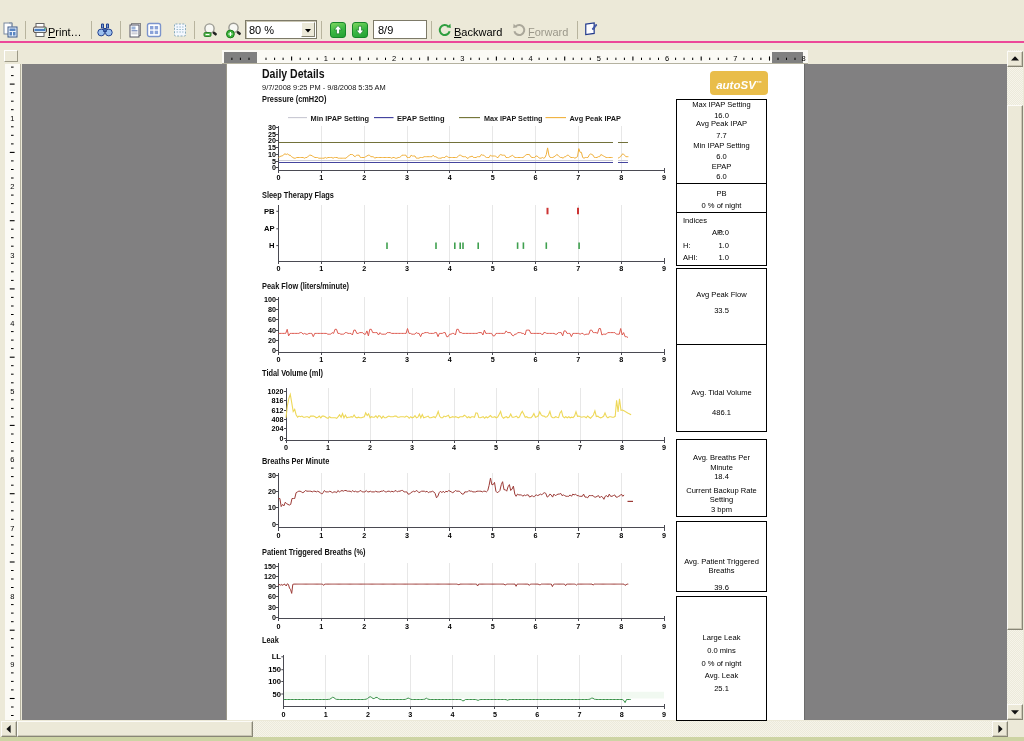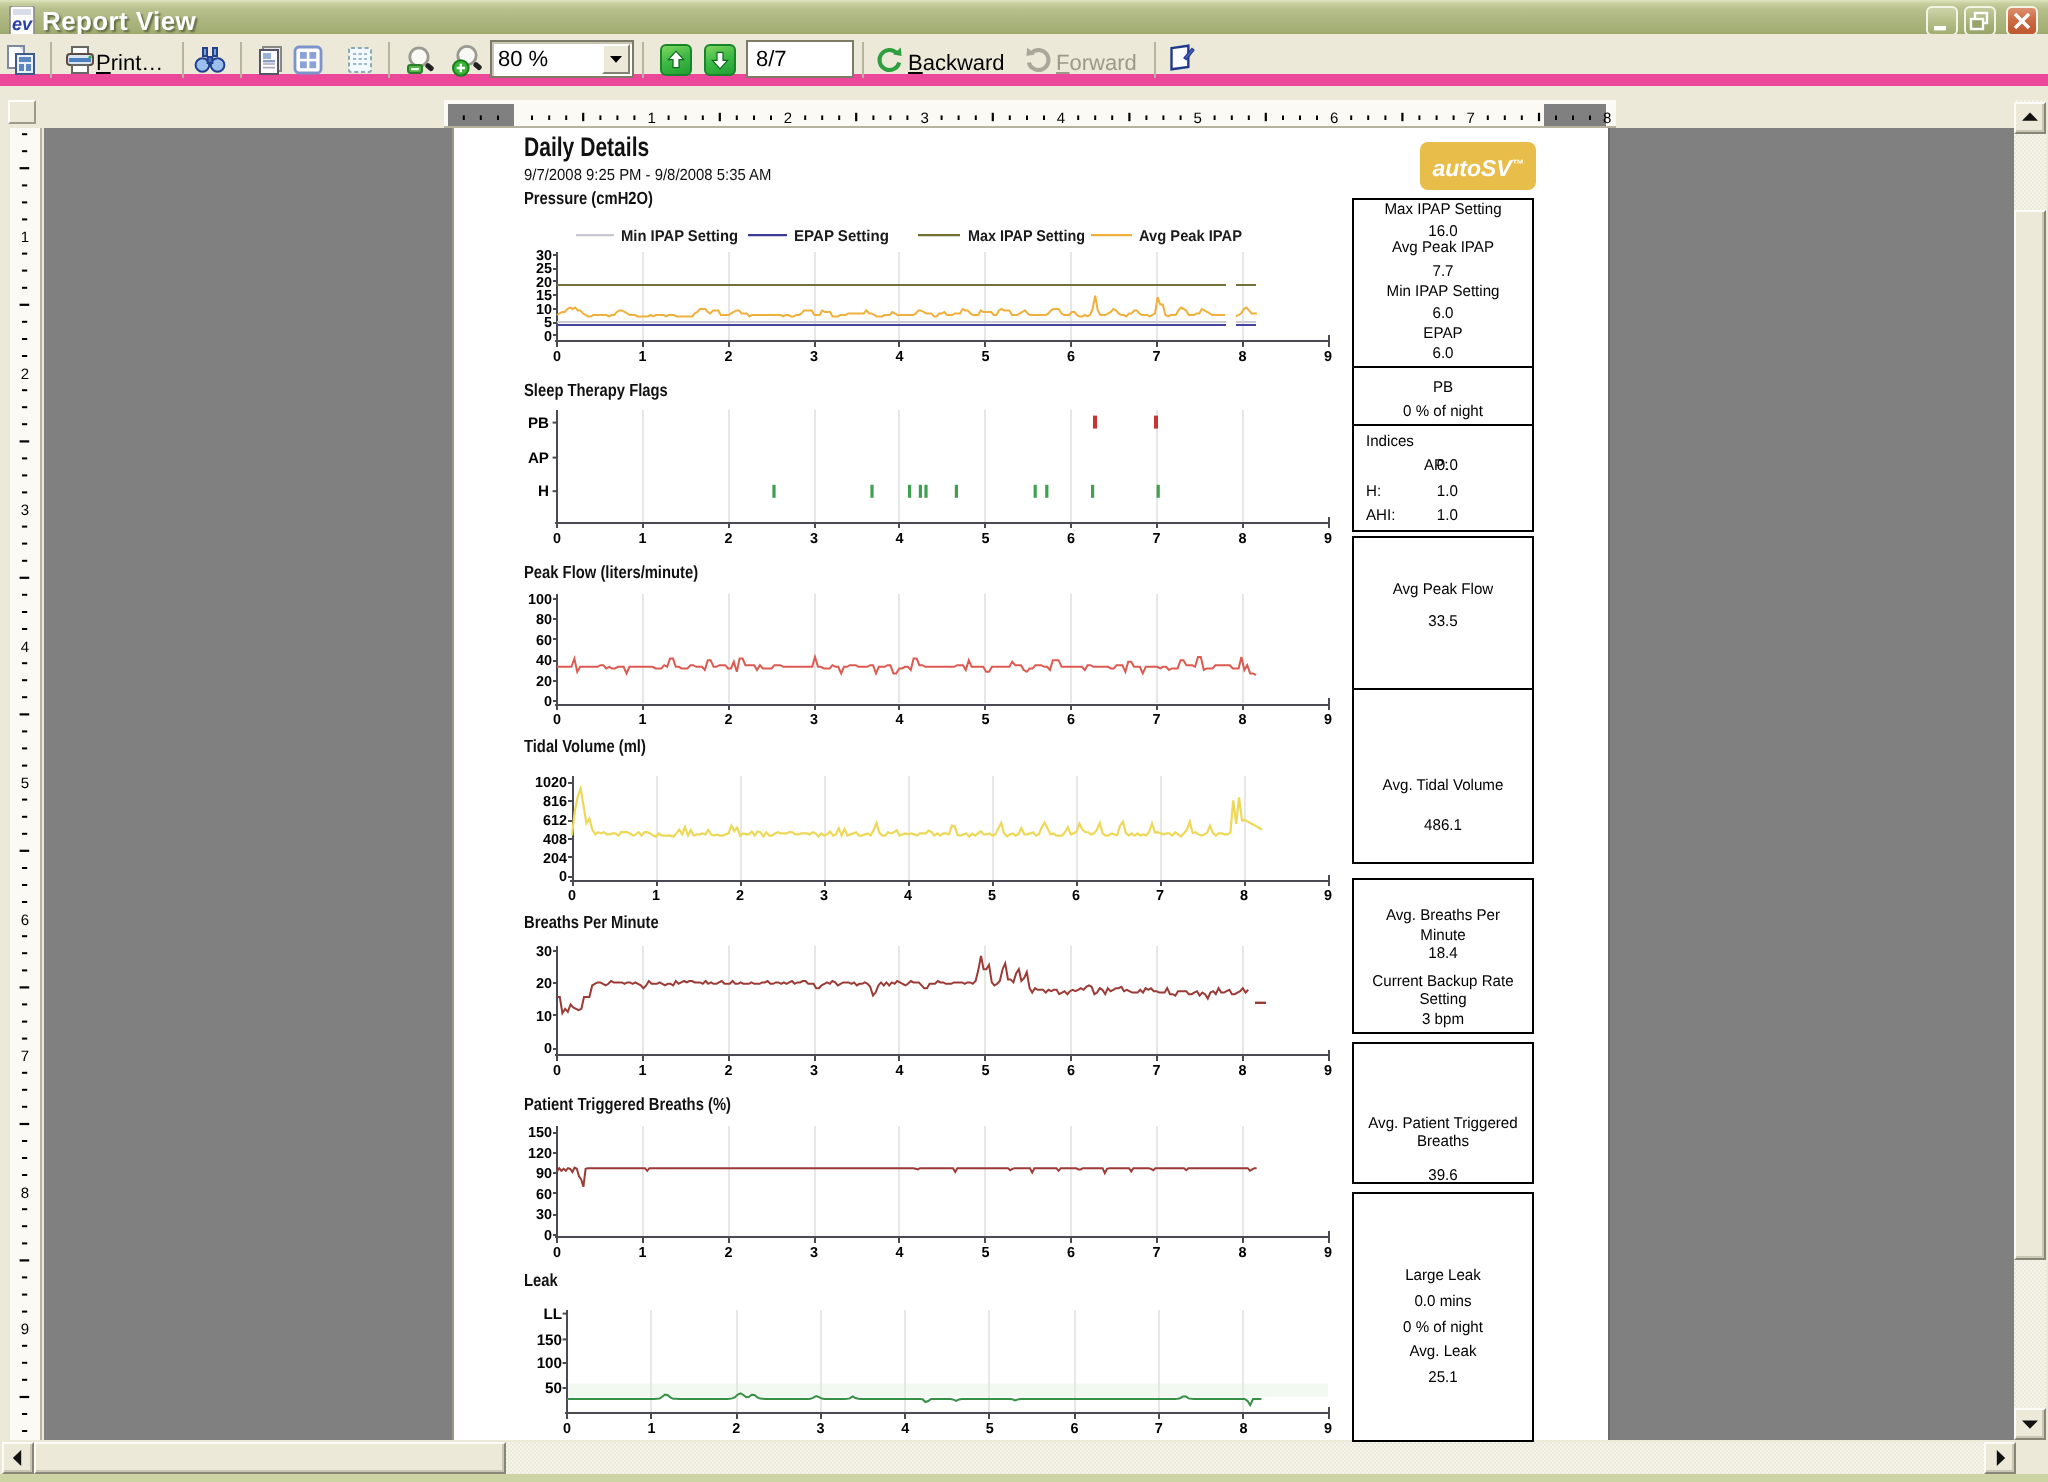--- a/index.html
+++ b/index.html
@@ -5,21 +5,21 @@
 .abs{position:absolute}
 #win{position:relative;width:1024px;height:741px;background:#ece9d8}
 
 #tb{position:absolute;left:0;top:0;width:1024px;height:22px;
 background:linear-gradient(to bottom,#dfe3bf 0%,#c8cf9f 8%,#b8c08d 20%,#adb680 45%,#a3ae74 70%,#97a368 88%,#8a975c 97%,#7f8d51 100%);}
 #tb .ttl{position:absolute;left:21px;top:3px;font-size:13px;font-weight:bold;color:#fff;
 text-shadow:1px 1px 1px rgba(90,100,60,.9);letter-spacing:.2px}
 .tbn{position:absolute;top:3px;width:16px;height:15px;border:1px solid #f3f5e4;border-radius:3px;
 font-size:10px;color:#fff;text-align:center;line-height:13px}
 
-#bar{position:absolute;left:0;top:17px;width:1024px;height:26px;background:#ece9d8;border-bottom:6px solid #ec4899}
+#bar{position:absolute;left:0;top:17px;width:1024px;height:26px;background:#ece9d8;border-bottom:2px solid #ec4899}
 .sep{position:absolute;top:4px;width:1px;height:18px;background:#b8b49e}
 .ticon{position:absolute;top:5px}
 .tbtxt{position:absolute;top:9px;font-size:11px;color:#000}
 .gray{color:#9b988a}
 
 #doc{position:absolute;left:0;top:48px;width:1024px;height:689px;background:#ece9d8}
 #gray{position:absolute;left:22px;top:16px;width:986px;height:656px;background:#818081}
 #page{position:absolute;left:226px;top:16px;width:579px;height:656px;background:#fff;border-left:1px solid #9a978a;border-right:1px solid #6c6c6c}
 #corner{position:absolute;left:4px;top:2px;width:14px;height:12px;background:#ece9d8;border-top:1px solid #fff;border-left:1px solid #fff;border-right:1px solid #9d9a87;border-bottom:1px solid #9d9a87}
 
@@ -33,38 +33,20 @@
 .hdr{position:absolute;font-size:8.8px;font-weight:bold;color:#111;transform:scaleX(.84);transform-origin:0 50%;white-space:nowrap}
 .small{position:absolute;font-size:8px;color:#111;transform:scaleX(.93);transform-origin:0 50%;white-space:nowrap}
 .bx{position:absolute;left:676px;width:91px;border:1px solid #000;background:#fff}
 .bt{position:absolute;width:91px;text-align:center;font-size:7.8px;color:#000;transform:scaleX(.97);white-space:nowrap}
 .bl{position:absolute;font-size:7.8px;color:#000;transform:scaleX(.97);transform-origin:0 50%;white-space:nowrap}
 #badge{position:absolute;left:710px;top:71px;width:58px;height:24px;background:#e9bd4a;border-radius:4px;
 color:#fff;font-weight:bold;font-style:italic;font-size:11.5px;text-align:center;line-height:24px}
 </style></head><body>
 <div id="win">
 
-<div id="tb">
- <svg class="abs" style="left:4px;top:3px" width="14" height="16">
-   <rect x="1" y="0" width="12" height="15" rx="1" fill="#fdfdfd" stroke="#8a8a8a" stroke-width="0.8"></rect>
-   <rect x="2.5" y="1.5" width="9" height="3" fill="#d9dce8"></rect>
-   <text x="2" y="12" font-size="9" font-weight="bold" fill="#2741a6" font-style="italic">ev</text>
- </svg>
- <div class="ttl">Report View</div>
- <div class="tbn" style="left:963px;background:linear-gradient(to bottom,#cdd3a9,#b2bc85 60%,#a0ac72)"><svg width="14" height="13">
-          <rect x="3" y="9" width="6" height="2.2" fill="#fff"></rect>
-        </svg></div>
- <div class="tbn" style="left:982px;background:linear-gradient(to bottom,#c3ca9c,#a7b279 60%,#96a369)"><svg width="14" height="13">
-          <rect x="4.5" y="2.5" width="6" height="5" fill="none" stroke="#fff" stroke-width="1.2"></rect>
-          <rect x="2.5" y="5.5" width="6" height="5" fill="#96a369" stroke="#fff" stroke-width="1.2"></rect>
-        </svg></div>
- <div class="tbn" style="left:1003px;background:linear-gradient(to bottom,#dd9070 0%,#cd6b44 45%,#c05a33 90%)"><svg width="14" height="13">
-          <path d="M3.5 3 L10.5 10 M10.5 3 L3.5 10" stroke="#fff" stroke-width="1.7"></path>
-        </svg></div>
-</div>
 
 <div id="bar">
       <div class="ticon" style="left:3px;top:5px"><svg width="16" height="16">
           <rect x="1" y="1" width="8" height="11" fill="#fefefe" stroke="#7a8aa0"></rect>
           <path d="M6 1 l3 0 0 3" fill="#cfd8e4" stroke="#7a8aa0"></path>
           <rect x="5" y="5" width="9" height="10" fill="#e8f0fa" stroke="#3c5a8c"></rect>
           <rect x="6.5" y="6.5" width="6" height="2.5" fill="#5b86c2"></rect>
           <rect x="6.5" y="10" width="2.5" height="3.5" fill="#5b86c2"></rect>
           <rect x="10" y="10" width="2.5" height="3.5" fill="#5b86c2"></rect>
         </svg></div>
@@ -123,21 +105,21 @@
           </svg></div>
       </div>
       <div class="sep" style="left:321px"></div>
       <div class="abs" style="left:330px;top:5px;width:16px;height:16px;border-radius:3px;background:linear-gradient(160deg,#7fd75f 0%,#3cb844 50%,#23a032 100%);border:1px solid #18852a"><svg width="14" height="14" style="transform:rotate(0deg)">
           <path d="M7 2.6 L10.8 6.8 L8.5 6.8 L8.5 10.8 L5.5 10.8 L5.5 6.8 L3.2 6.8 Z" fill="#fff" stroke="#0c6b1c" stroke-width="0.6"></path>
         </svg></div>
       <div class="abs" style="left:352px;top:5px;width:16px;height:16px;border-radius:3px;background:linear-gradient(160deg,#7fd75f 0%,#3cb844 50%,#23a032 100%);border:1px solid #18852a"><svg width="14" height="14" style="transform:rotate(180deg)">
           <path d="M7 2.6 L10.8 6.8 L8.5 6.8 L8.5 10.8 L5.5 10.8 L5.5 6.8 L3.2 6.8 Z" fill="#fff" stroke="#0c6b1c" stroke-width="0.6"></path>
         </svg></div>
       <div class="abs" style="left:373px;top:3px;width:54px;height:19px;background:#fff;border:1px solid #7d7a68">
-        <div class="abs" style="left:4px;top:3px;font-size:11px">8/7</div>
+        <div class="abs" style="left:4px;top:3px;font-size:11px">8/9</div>
       </div>
       <div class="sep" style="left:431px"></div>
       <div class="ticon" style="left:437px;top:5px"><svg width="16" height="16">
           <path d="M12.6 9.2 a5 5 0 1 1 -1.2-4.6" fill="none" stroke="#2f9e40" stroke-width="2"></path>
           <path d="M13.4 1.8 L13.8 6 L9.6 5.2 Z" fill="#2f9e40"></path>
         </svg></div>
       <div class="tbtxt" style="left:454px"><span style="text-decoration:underline">B</span>ackward</div>
       <div class="ticon" style="left:511px;top:5px"><svg width="16" height="16">
           <path d="M3.4 9.2 a5 5 0 1 0 1.2-4.6" fill="none" stroke="#aaa79a" stroke-width="2"></path>
           <path d="M2.6 1.8 L2.2 6 L6.4 5.2 Z" fill="#aaa79a"></path>

